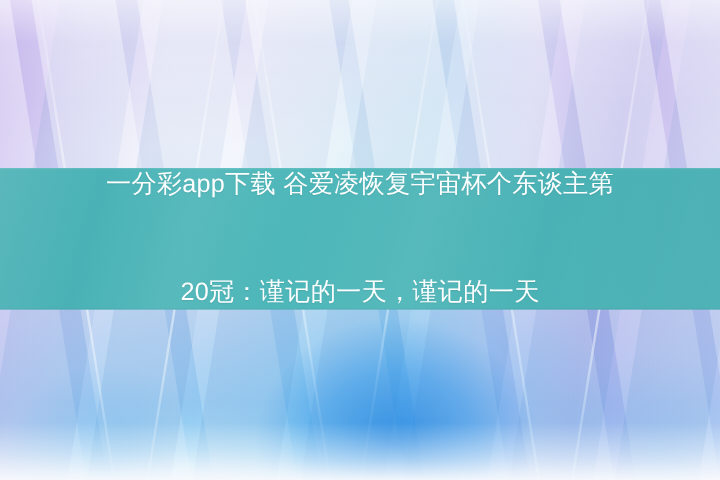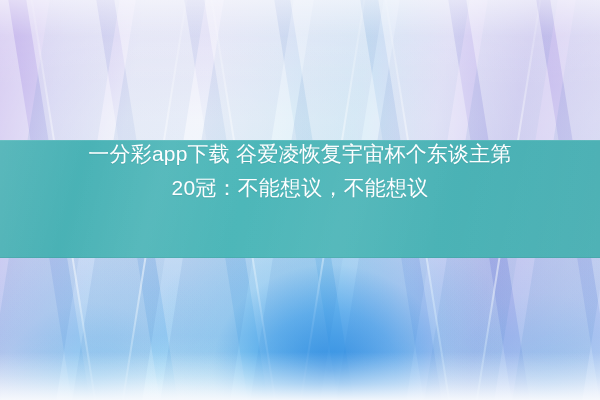--- a/index.html
+++ b/index.html
@@ -141,21 +141,21 @@
 
   .caption-text {
     position: absolute;
     left: 0;
     top: 0;
     width: 600px;
     height: 118px;
     display: flex;
     flex-direction: column;
     align-items: center;
-    justify-content: flex-start;
+    justify-content: space-between;
     gap: 6px;
     box-sizing: border-box;
     padding: 0 16px;
   }
 
   .caption-line {
     color: #fdfeff;
     font-size: 21px;
     line-height: 28px;
     font-weight: 400;
@@ -198,17 +198,17 @@
     <div class="seam" style="left:506px; transform: skewX(-9deg);"></div>
   </div>
 
   <div class="bg-layer bg-wash2"></div>
   <div class="bg-layer bg-top-bloom"></div>
   <div class="bg-layer bg-bottom-bloom"></div>
 
   <div class="caption-band">
     <div class="caption-text">
       <div class="caption-line">一分彩app下载 谷爱凌恢复宇宙杯个东谈主第</div>
-      <div class="caption-line">20冠：不能想议，不能想议</div>
+      <div class="caption-line">20冠：谨记的一天，谨记的一天</div>
     </div>
   </div>
 
 </div>
 
 </body></html>

